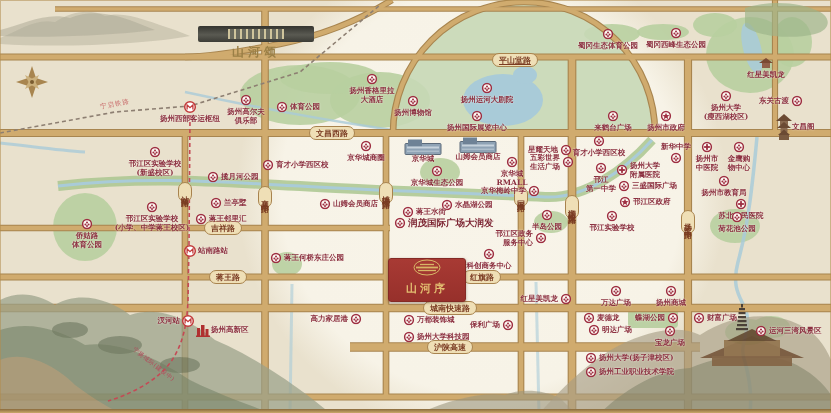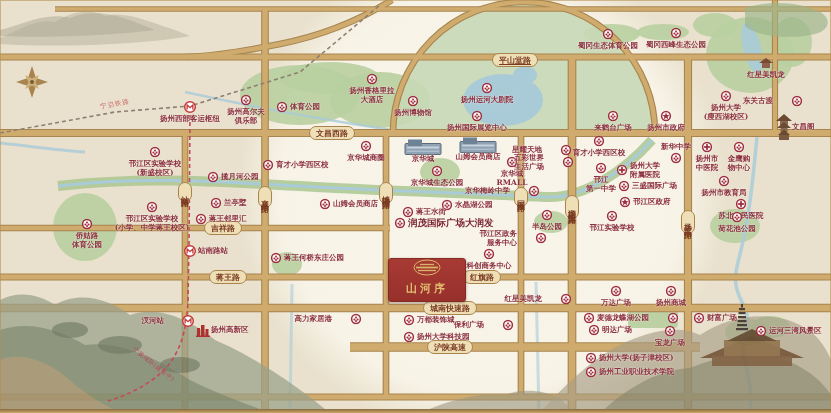--- a/index.html
+++ b/index.html
@@ -13,21 +13,21 @@
         border:1px solid #a8834e;border-radius:8px;color:#7a3b22;
         font-size:8px;line-height:1;padding:2px 6px;white-space:nowrap;
         font-family:"DejaVu Serif",serif;font-weight:bold;z-index:30;}
   .pill.vert{writing-mode:vertical-rl;padding:6px 2px;letter-spacing:2px;}
   .poi{position:absolute;width:0;height:0;z-index:40;}
   .poi .ic{position:absolute;transform:translate(-50%,-50%);left:0;top:0;line-height:0;}
   .poi .lb{position:absolute;color:#8c3040;font-size:7.5px;line-height:1.25;
            white-space:pre;font-family:"DejaVu Serif",serif;font-weight:bold;
            text-shadow:0 0 2px rgba(250,246,238,.9);}
   .poi .lb.r{left:8px;top:0;transform:translateY(-50%);text-align:left;}
-  .poi .lb.l{right:24px;top:0;transform:translateY(-50%);text-align:right;}
+  .poi .lb.l{right:8px;top:0;transform:translateY(-50%);text-align:right;}
   .poi .lb.b{left:0;top:7px;transform:translateX(-50%);text-align:center;}
   .poi .lb.t{left:0;bottom:7px;transform:translateX(-50%);}
   .poi .lb.big{font-size:9.5px;color:#7d2633;}
   .biz-label{position:absolute;left:286px;top:186px;z-index:35;color:#c23a28;
        font-size:15px;font-weight:bold;letter-spacing:2px;font-family:"DejaVu Serif",serif;}
   .rail-label{position:absolute;left:100px;top:100px;z-index:35;color:#c96a6a;
        font-size:6.5px;transform:rotate(-11deg);letter-spacing:1px;}
   .metro-label{position:absolute;left:128px;top:360px;z-index:35;color:#b5485a;
        font-size:6px;transform:rotate(38deg);letter-spacing:.5px;}
   .sister{position:absolute;left:198px;top:26px;width:116px;z-index:35;text-align:center;}
@@ -830,20 +830,24 @@
             <circle cx="7.1" cy="6" r="1" fill="#9e2f42"></circle>
             <circle cx="5.5" cy="7.4" r="1" fill="#9e2f42"></circle>
           </svg></span>
         <span class="lb r">蒋王何桥东庄公园</span>
       </div>
     </div>
 
   <div class="rail-label">宁启铁路</div>
   <div class="metro-label">宁扬城际(建设中)</div>
 
+  <div class="sister">
+    <div class="bld"></div>
+    <div class="nm">山河颂</div>
+  </div>
 
   <div class="project-box">
     <span class="ic">
       <svg width="30" height="17" viewBox="0 0 30 17">
         <g stroke="#d8b566" fill="none">
           <ellipse cx="15" cy="8.5" rx="13" ry="7.5" stroke-width="1"></ellipse>
           <line x1="4" y1="8.5" x2="26" y2="8.5" stroke-width="1.8"></line>
           <line x1="6" y1="11.5" x2="24" y2="11.5" stroke-width="1.3"></line>
           <line x1="8" y1="5.5" x2="22" y2="5.5" stroke-width="1.3"></line>
         </g>

